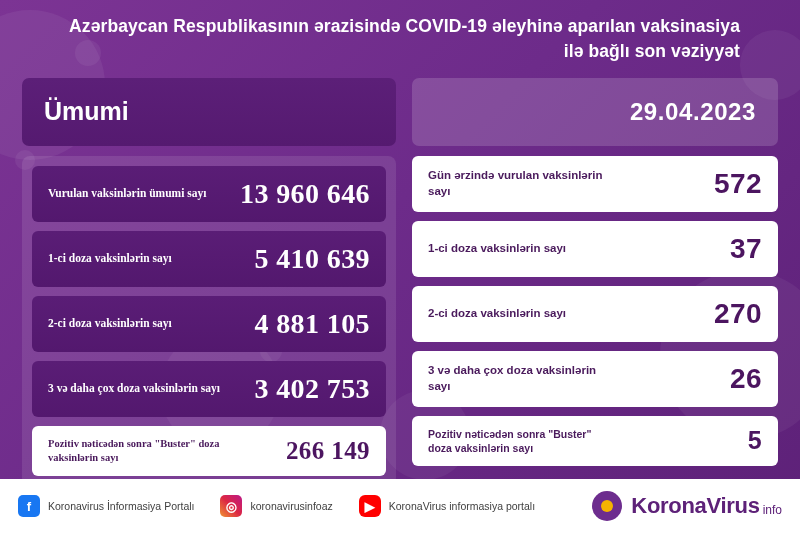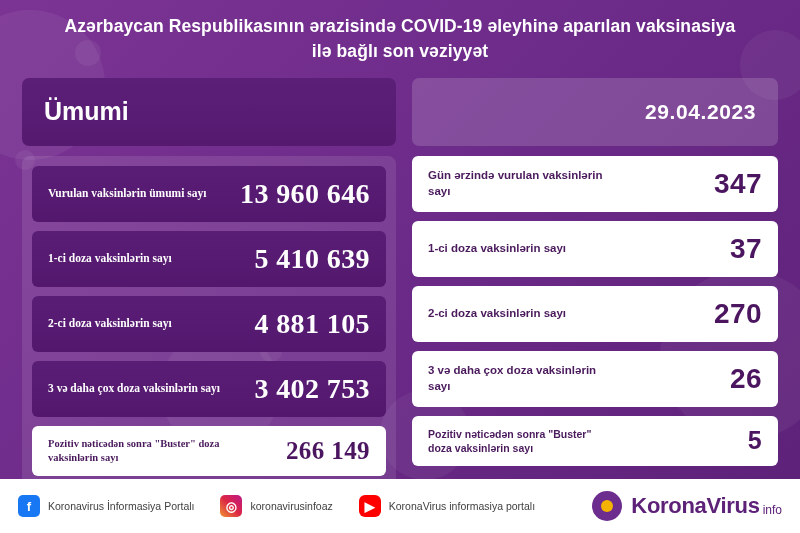--- a/index.html
+++ b/index.html
@@ -38,21 +38,21 @@
   .v1::after { width: 20px; height: 20px; left: 60px; top: 140px; }
   .v2 { width: 120px; height: 120px; left: 160px; top: 330px; background: rgba(255,255,255,0.05); }
   .v2::before { width: 22px; height: 22px; left: 100px; top: 10px; background: rgba(255,255,255,0.05); }
   .v3 { width: 90px; height: 90px; left: 380px; top: 390px; background: rgba(255,255,255,0.05); }
   .v4 { width: 170px; height: 170px; left: 660px; top: 270px; background: rgba(255,255,255,0.05); }
   .v5 { width: 70px; height: 70px; left: 740px; top: 30px; background: rgba(255,255,255,0.05); }
 
   .title {
     position: relative;
     z-index: 2;
-    text-align: center;
+    text-align: right;
     color: #ffffff;
     font-size: 17.5px;
     font-weight: bold;
     line-height: 1.42;
     padding: 14px 60px 0 60px;
     letter-spacing: 0.1px;
   }
 
   .columns {
     position: relative;
@@ -76,21 +76,21 @@
     font-size: 25px;
     font-weight: bold;
   }
   .header-left {
     background: linear-gradient(180deg, #5c1f78 0%, #551a70 100%);
     justify-content: flex-start;
   }
   .header-right {
     background: rgba(255,255,255,0.16);
     justify-content: flex-end;
-    font-size: 21px;
+    font-size: 24px;
     letter-spacing: 0.6px;
   }
 
   .rows-card {
     margin-top: 10px;
     display: flex;
     flex-direction: column;
     gap: 9px;
   }
   .left-wrap {
@@ -245,21 +245,21 @@
           </div>
         </div>
       </div>
     </div>
 
     <div class="col col-right">
       <div class="col-header header-right">29.04.2023</div>
       <div class="rows-card" style="">
         <div class="row row-right">
           <div class="label">Gün ərzində vurulan vaksinlərin sayı</div>
-          <div class="value">347</div>
+          <div class="value">572</div>
         </div>
         <div class="row row-right">
           <div class="label">1-ci doza vaksinlərin sayı</div>
           <div class="value">37</div>
         </div>
         <div class="row row-right">
           <div class="label">2-ci doza vaksinlərin sayı</div>
           <div class="value">270</div>
         </div>
         <div class="row row-right">

